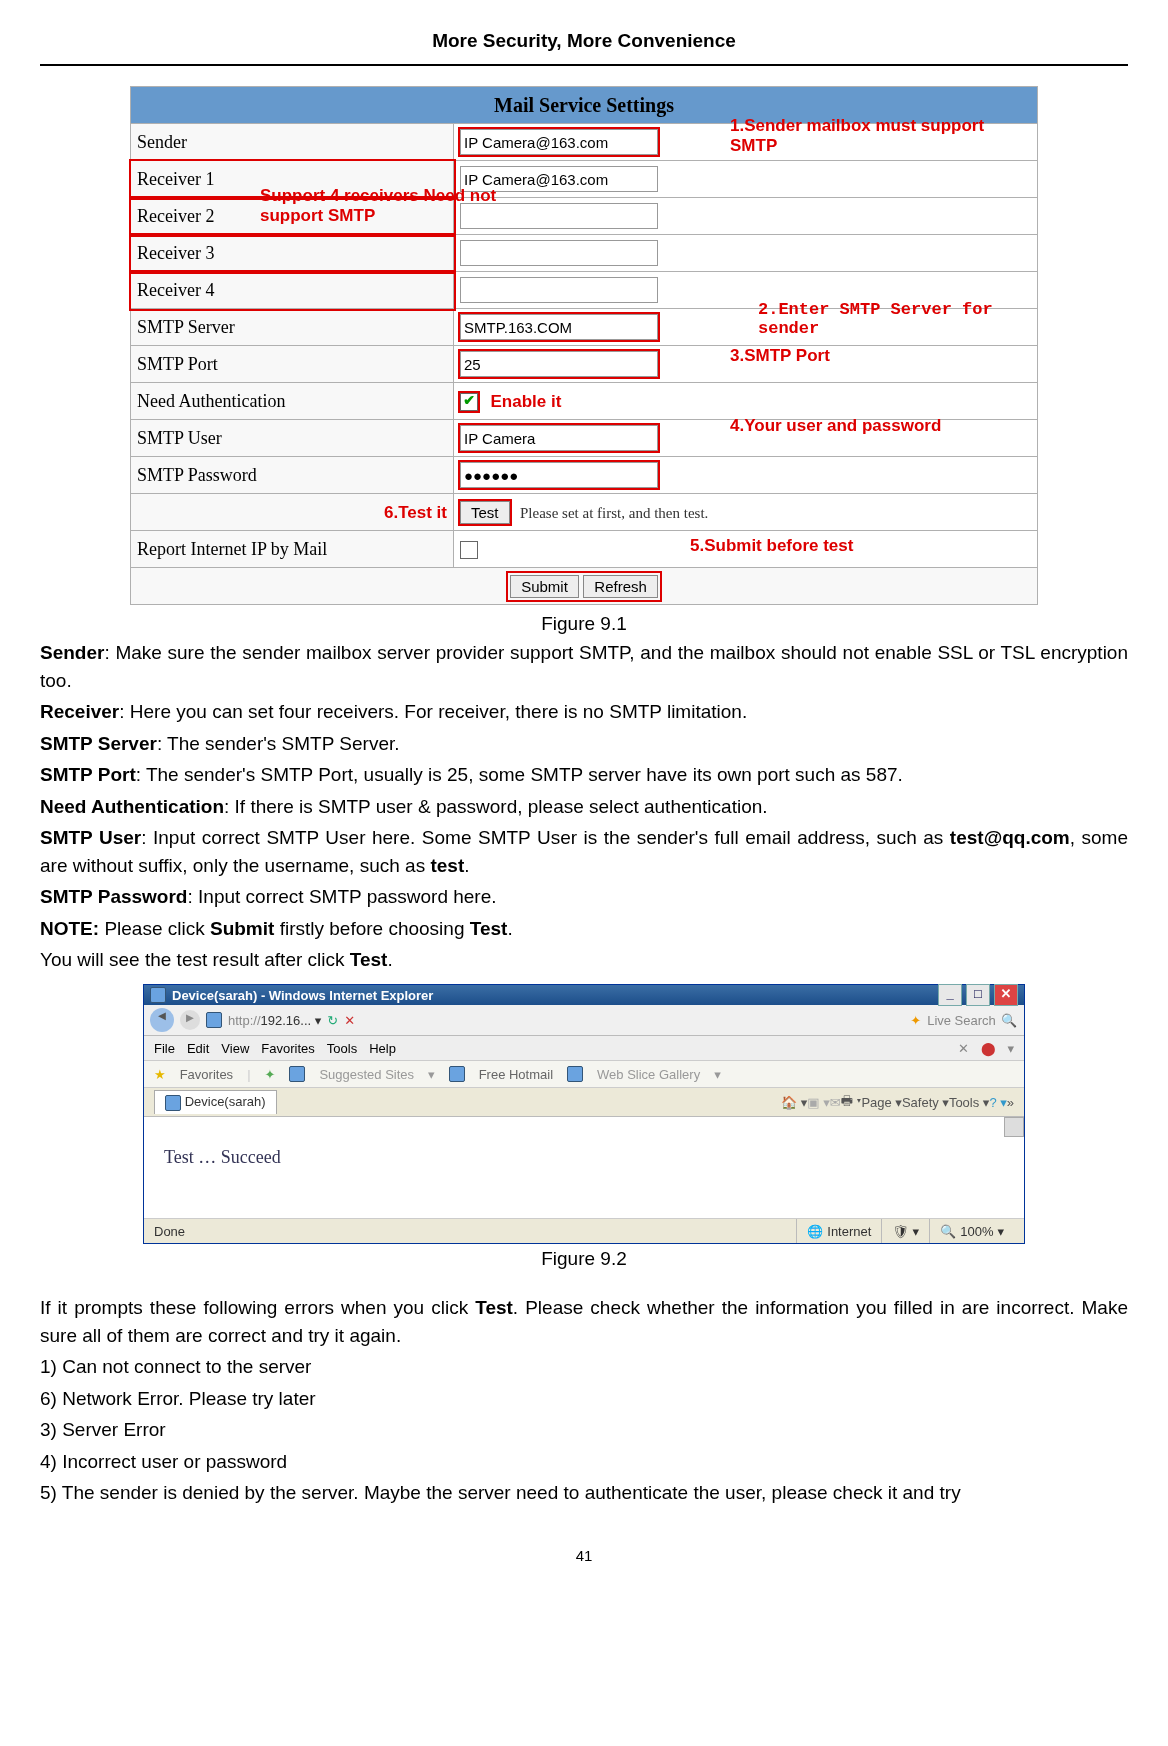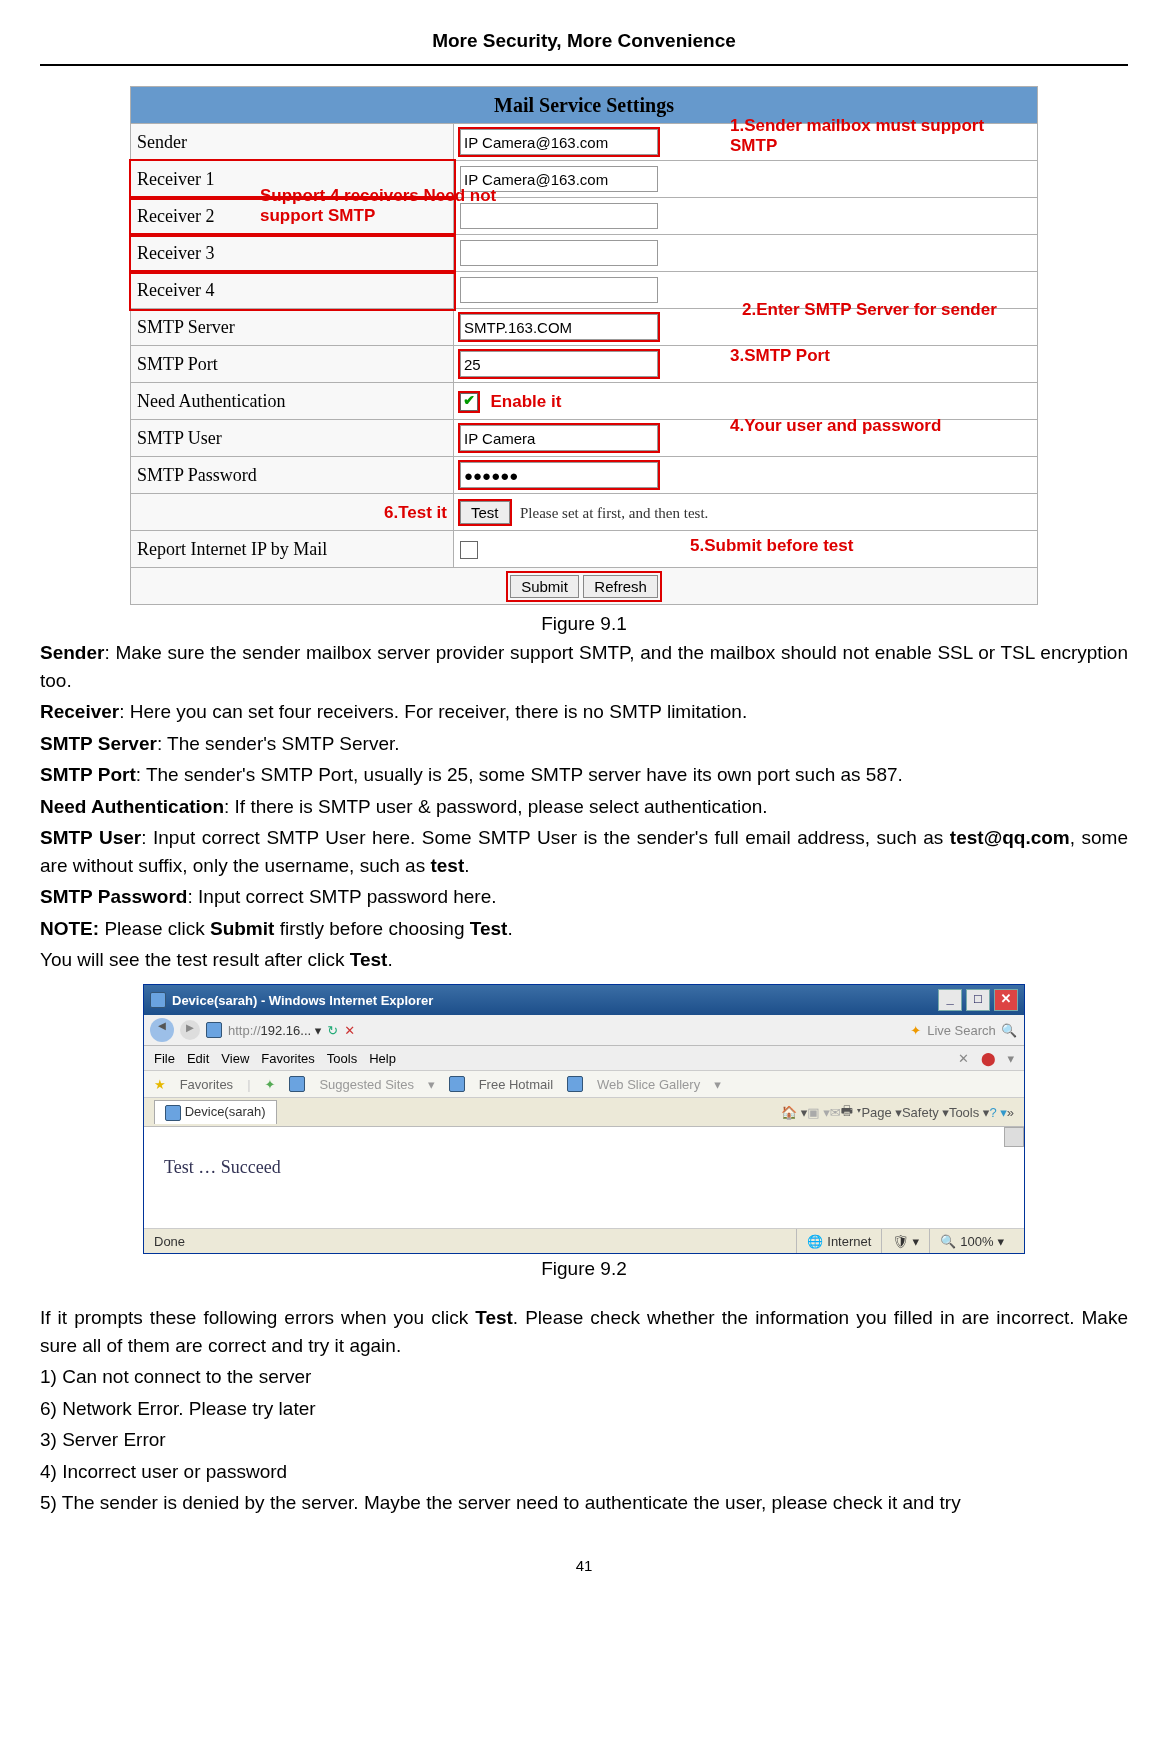--- a/index.html
+++ b/index.html
@@ -32,21 +32,21 @@
   .ann { position:absolute; color:#d00; font-weight:bold; font-size:17px; white-space:nowrap; font-family:Arial;}
   .btn { background:#eee; border:1px solid #888; padding:2px 10px; font-size:15px; cursor:pointer;}
   .checkbox { width:16px; height:16px; border:1px solid #666; display:inline-block; vertical-align:middle; text-align:center; line-height:14px; font-size:14px;}
   .checked::after { content:"✔"; color:#090; font-weight:bold;}
   .fig-cap { text-align:center; font-size:19px; }
   
   p.desc { margin:4px 0; line-height:1.45; text-align:justify;}
   .b { font-weight:bold; }
   
   .ie-wrap { width:880px; margin:10px auto 4px auto; border:1px solid #003399; position:relative; font-family:Tahoma, Arial; font-size:13px;}
-  .ie-titlebar { background:linear-gradient(#3b6ea5,#1c4e8a); color:#fff; height:14px; display:flex; align-items:center; padding:8px 6px; font-weight:bold;}
+  .ie-titlebar { background:linear-gradient(#3b6ea5,#1c4e8a); color:#fff; height:20px; display:flex; align-items:center; padding:0 6px; font-weight:bold;}
   .ie-titlebar .ctl { margin-left:auto; display:flex; gap:4px;}
   .ie-titlebar .ctl span { width:22px; height:20px; background:#e8e8e8; border:1px solid #7aa; text-align:center; color:#004; font-size:13px; line-height:18px;}
   .ie-titlebar .ctl span.close { background:#d44; color:#fff;}
   .ie-address { height:30px; display:flex; align-items:center; background:#f0f0f0; border-bottom:1px solid #bbb; padding:0 6px; gap:6px; color:#555;}
   .ie-address .url { color:#333; flex:0 0 auto;}
   .ie-address .sep { flex:1;}
   .ie-menu { background:#eee; height:24px; display:flex; align-items:center; gap:12px; padding:0 10px; border-bottom:1px solid #ccc;}
   .ie-fav { background:#f5f5f0; height:26px; display:flex; align-items:center; gap:14px; padding:0 10px; border-bottom:1px solid #ccc; color:#666;}
   .ie-tabrow { background:#ece9d8; height:28px; display:flex; align-items:center; padding:0 10px; border-bottom:1px solid #bbb; color:#555;}
   .ie-tabrow .tab { background:#fff; border:1px solid #aaa; border-bottom:none; padding:3px 10px; color:#333;}
@@ -134,21 +134,21 @@
           <button class="btn">Submit</button>
           <button class="btn">Refresh</button>
         </span>
       </td>
     </tr>
   </tbody>
     </table>
 
   <div class="ann" style="top:30px; left:600px; width:280px; white-space:normal;">1.Sender mailbox must support SMTP</div>
   <div class="ann" style="top:100px; left:130px; width:250px; white-space:normal;">Support 4 receivers Need not support SMTP</div>
-  <div class="ann" style="top:214px; left:612px; width:280px; white-space:normal;">2.Enter SMTP Server for sender</div>
+  <div class="ann" style="top:214px; left:628px; width:280px; white-space:normal;font-family:Liberation Mono, monospace;">2.Enter SMTP Server for sender</div>
   <div class="ann" style="top:260px; left:600px;">3.SMTP Port</div>
   <div class="ann" style="top:330px; left:600px;">4.Your user and password</div>
   <div class="ann" style="top:450px; left:560px;">5.Submit before test</div>
 </div>
 
 <div class="fig-cap">Figure 9.1</div>
 
 <p class="desc"><span class="b">Sender</span><span>: Make sure the sender mailbox server provider support SMTP, and the mailbox should not enable SSL or TSL encryption too.</span></p>
 <p class="desc"><span class="b">Receiver</span><span>: Here you can set four receivers. For receiver, there is no SMTP limitation.</span></p>
 <p class="desc"><span class="b">SMTP Server</span><span>: The sender's SMTP Server.</span></p>

